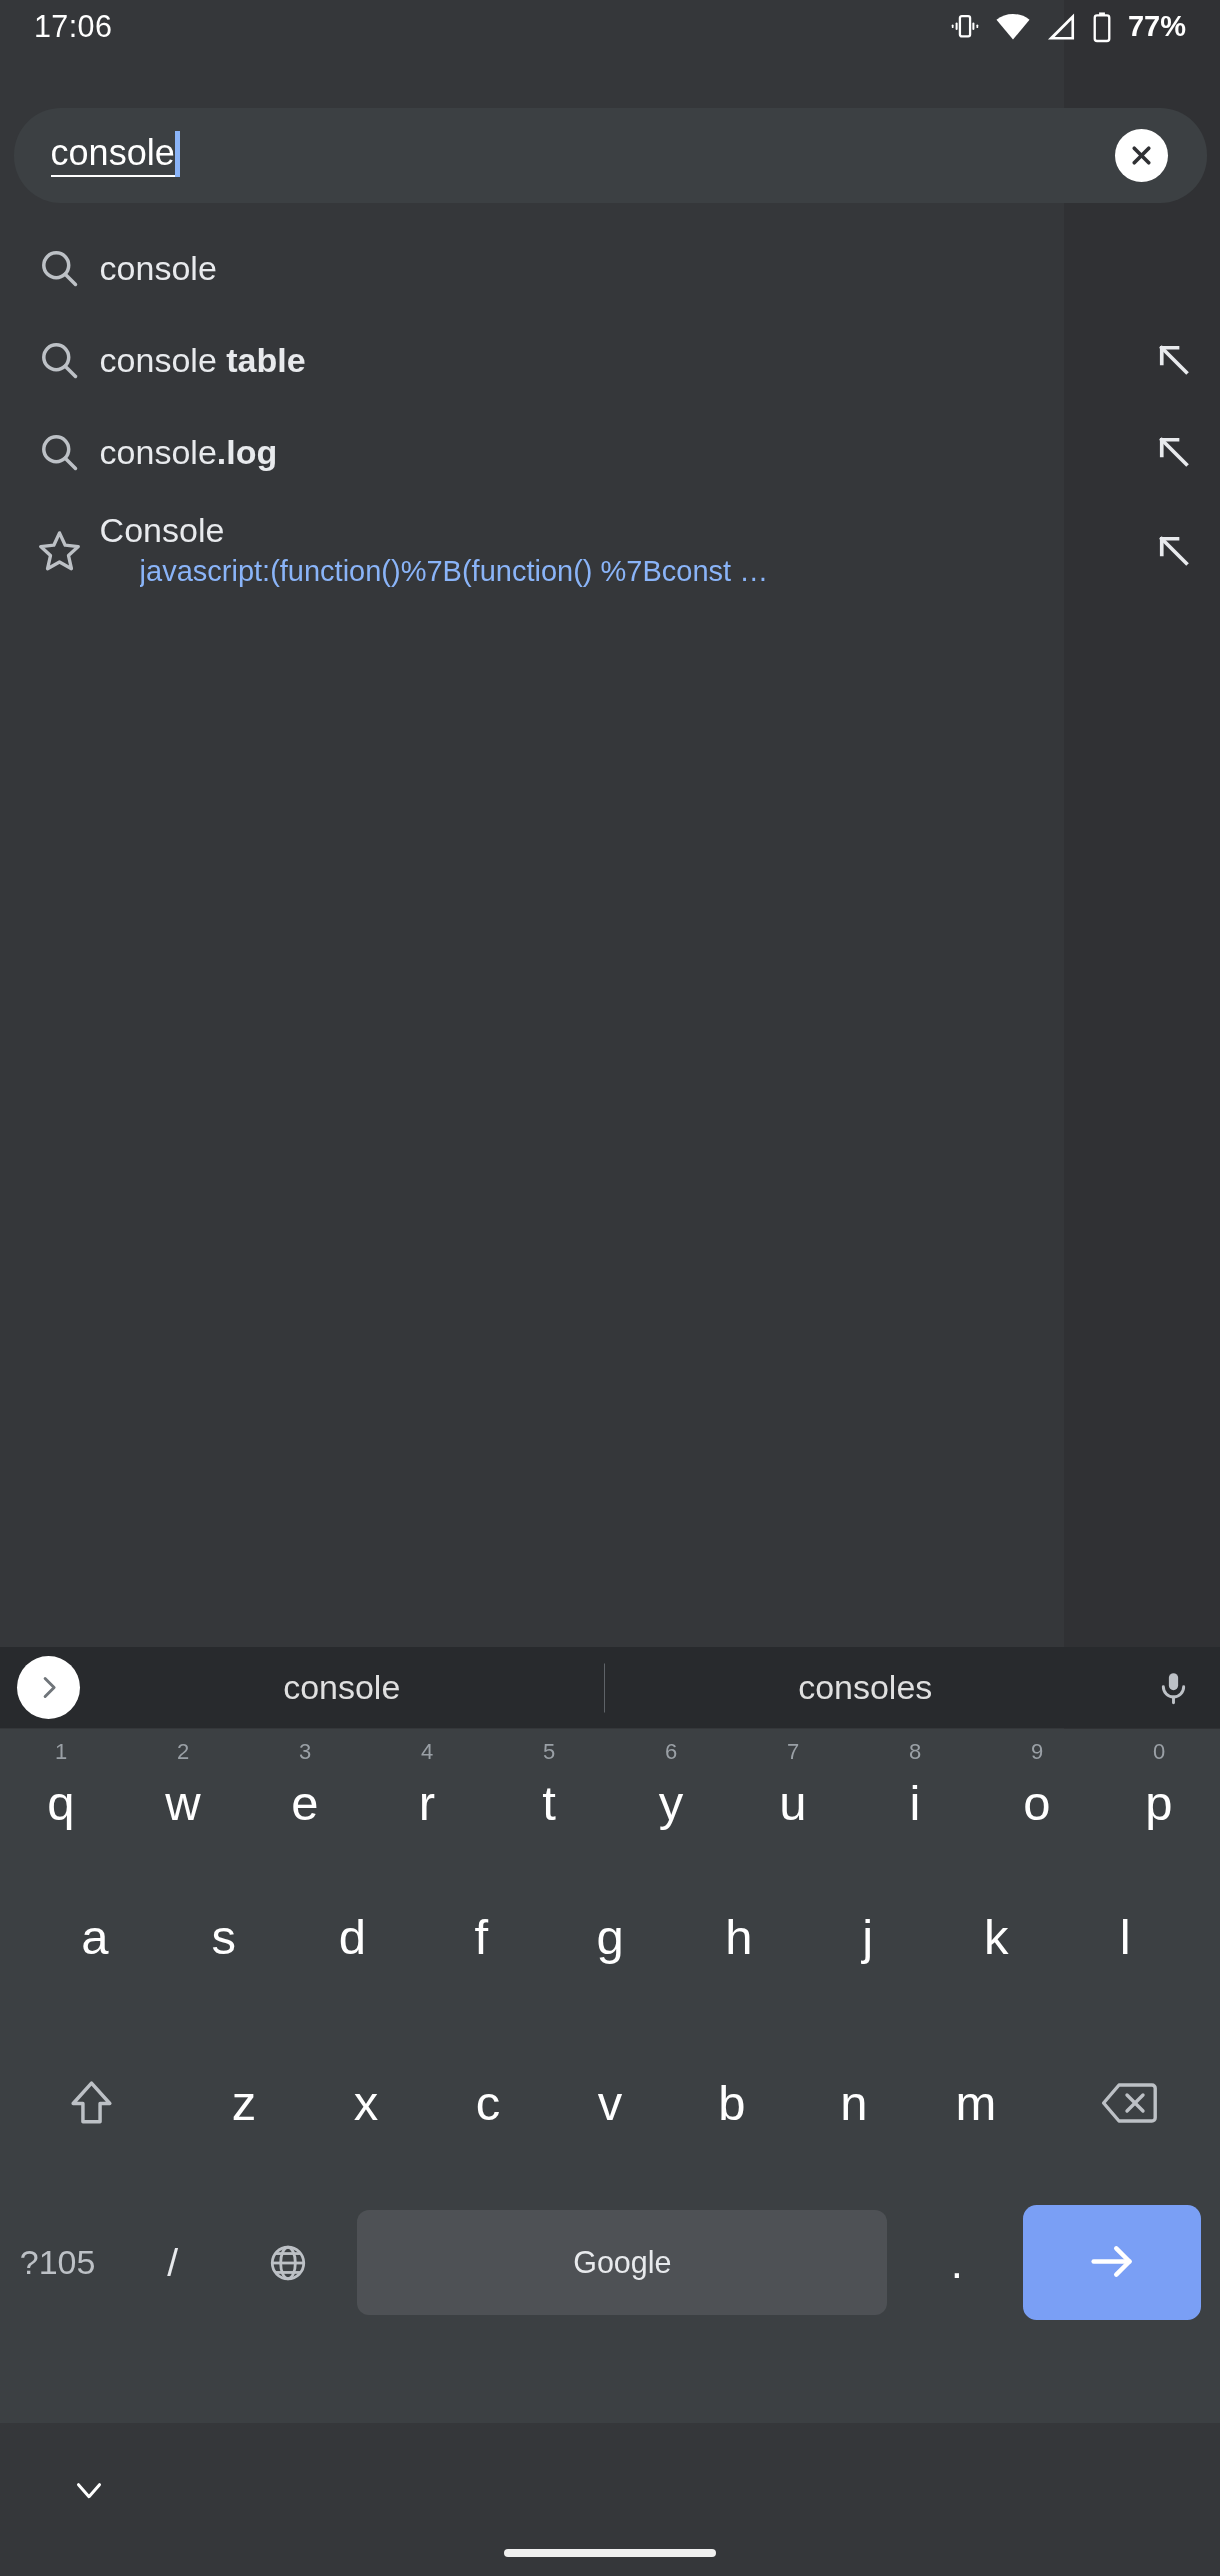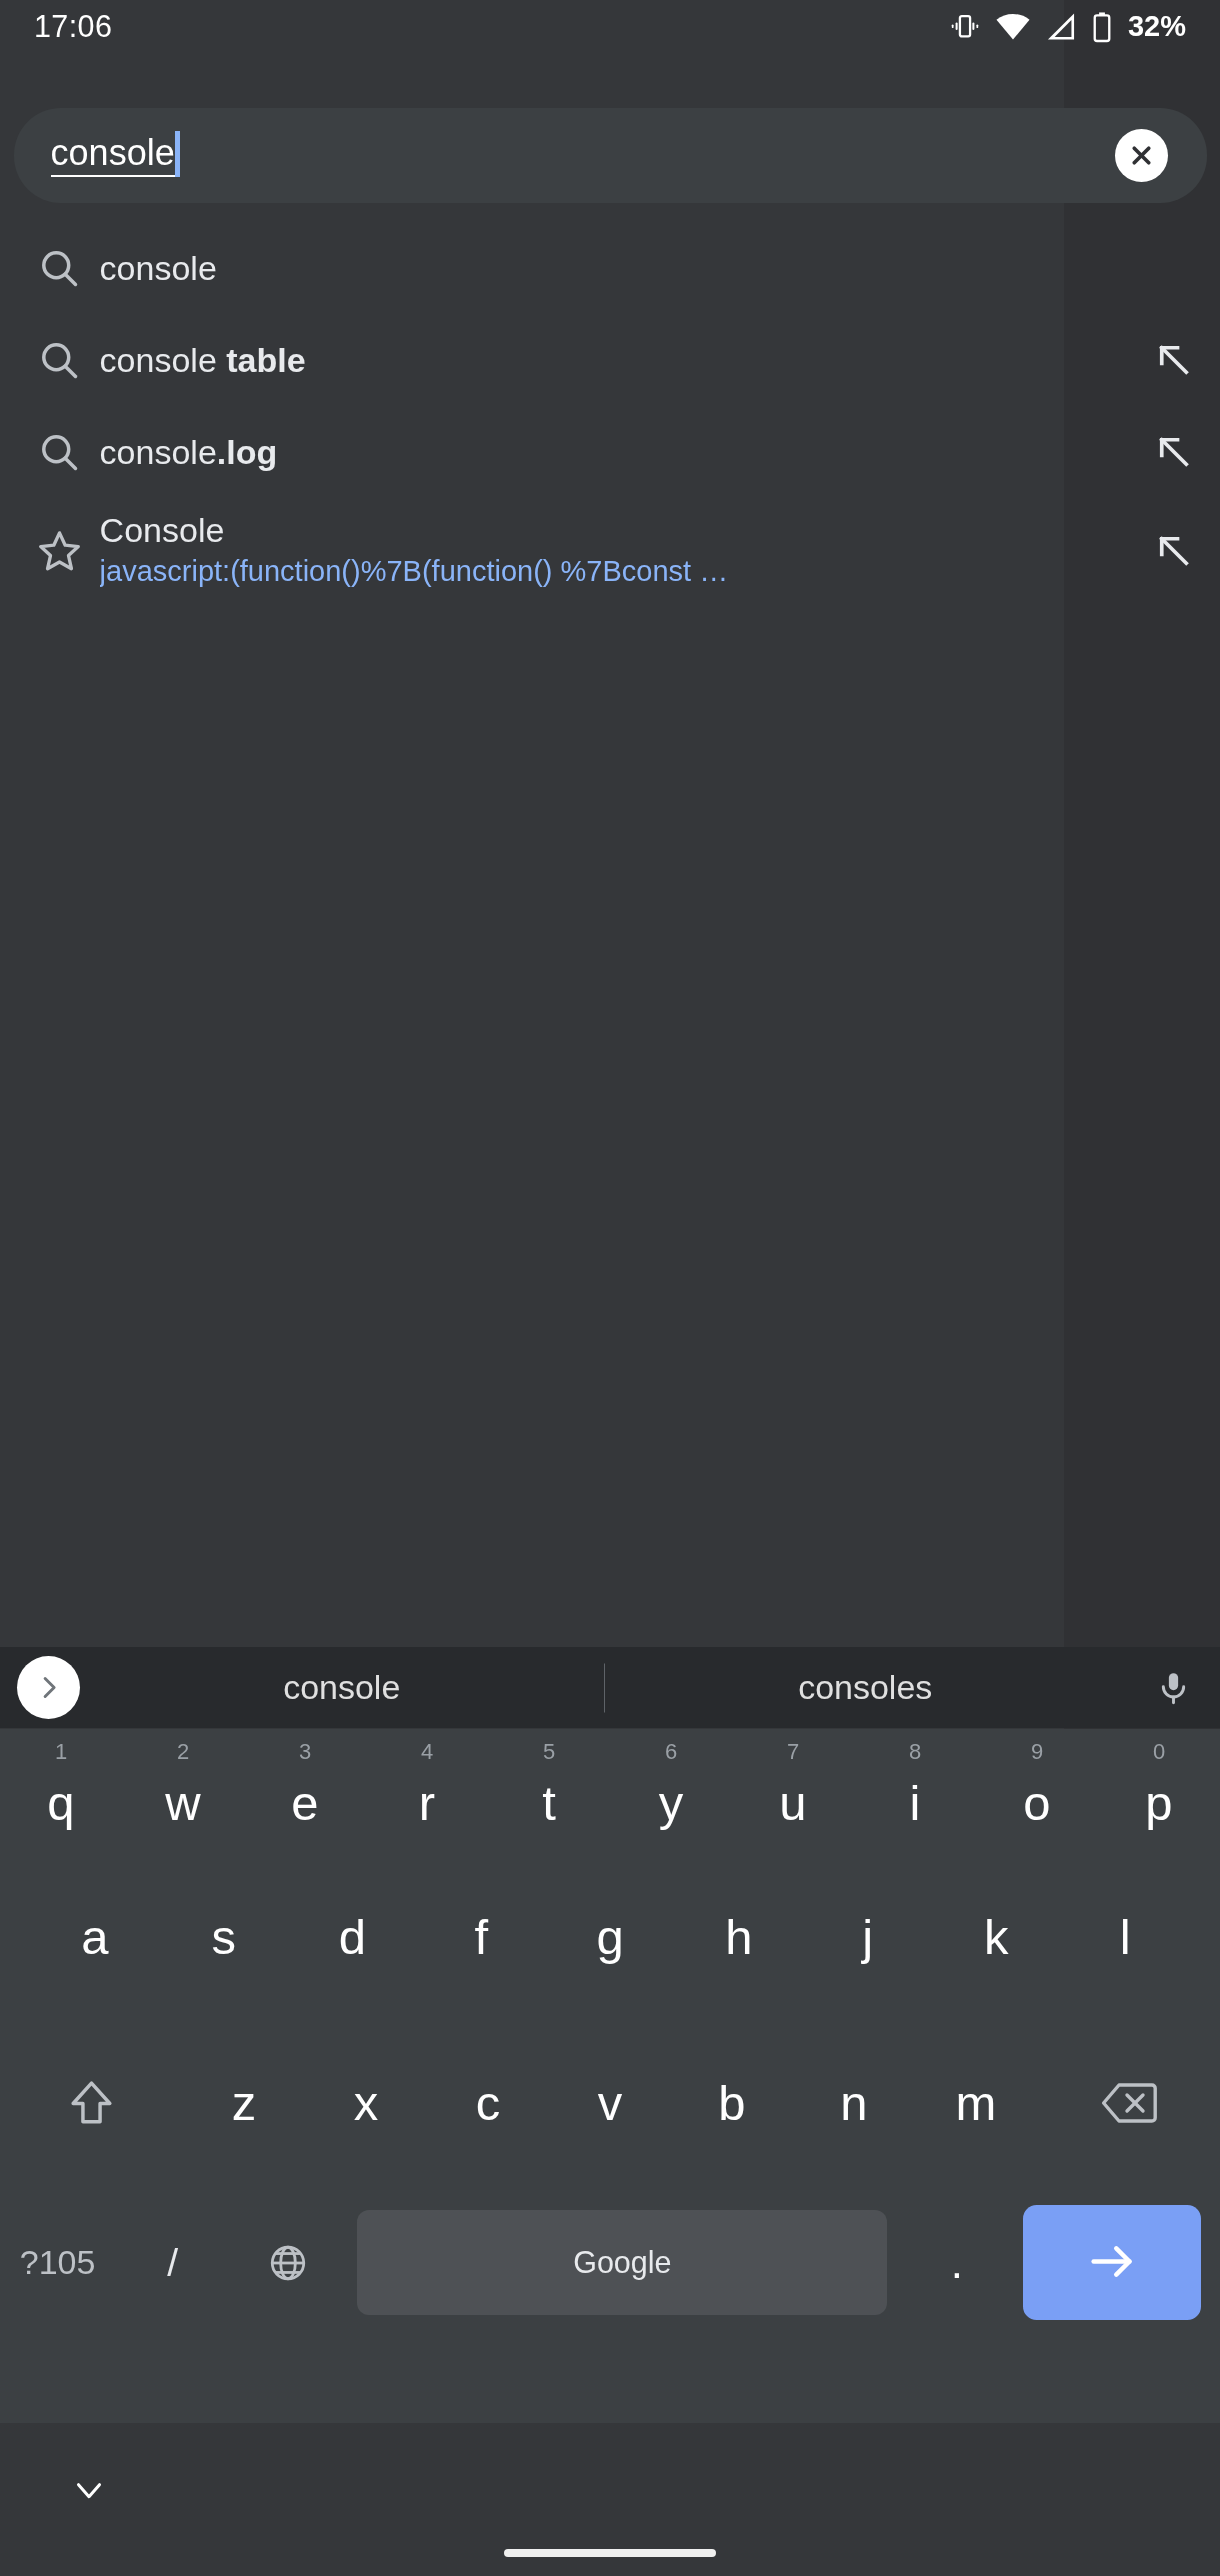--- a/index.html
+++ b/index.html
@@ -58,21 +58,21 @@
     width:81px; flex:0 0 81px; display:flex; align-items:center; justify-content:center;
   }
   .sug-body { flex:1; min-width:0; padding-right:34px; }
   .sug-title {
     font-size:34px; color:#E8EAED; white-space:nowrap; overflow:hidden;
     line-height:1.18;
   }
   .sug-title b { font-weight:700; }
   .sug-sub {
     font-size:29px; color:#8AB4F8; white-space:nowrap; overflow:hidden;
-    line-height:1.3; margin-top:3.4px;
+    line-height:1.3; margin-top:3.4px;margin-left:40px;
   }
   .sug-sub b { font-weight:700; }
   .sug-arrow { width:93px; flex:0 0 93px; display:flex; align-items:center; justify-content:center; }
 
   
   .kb-suggest {
     position:absolute; top:1647px; left:0; width:1220px; height:81px;
     background:#282A2D; display:flex; align-items:center;
   }
   .kb-expand {
@@ -167,21 +167,21 @@
           <path d="M20 1 L20 19 L2 19 Z" fill="#fff"></path>
           <path d="M18.2 5.5 L18.2 17.2 L6.6 17.2 Z" fill="#35373A"></path>
         </svg>
       </span>
       <span>
         <svg width="22" height="32" viewBox="0 0 14 22" fill="none" stroke="#fff" stroke-width="1.6">
           <rect x="2" y="3" width="10" height="17.6" rx="1.6"></rect>
           <rect x="5" y="1" width="4" height="2" fill="#fff" stroke="none"></rect>
         </svg>
       </span>
-      <span class="battery-pct">32%</span>
+      <span class="battery-pct">77%</span>
     </div>
   </div>
 
   <div class="searchbar">
     <div class="search-text-wrap" title="Search or type web address">
       <span class="search-value">console</span>
       <span class="caret"></span>
     </div>
     <div class="clear-btn">
       <svg width="29" height="29" viewBox="0 0 24 24" stroke="#303134" stroke-width="3" stroke-linecap="round">

